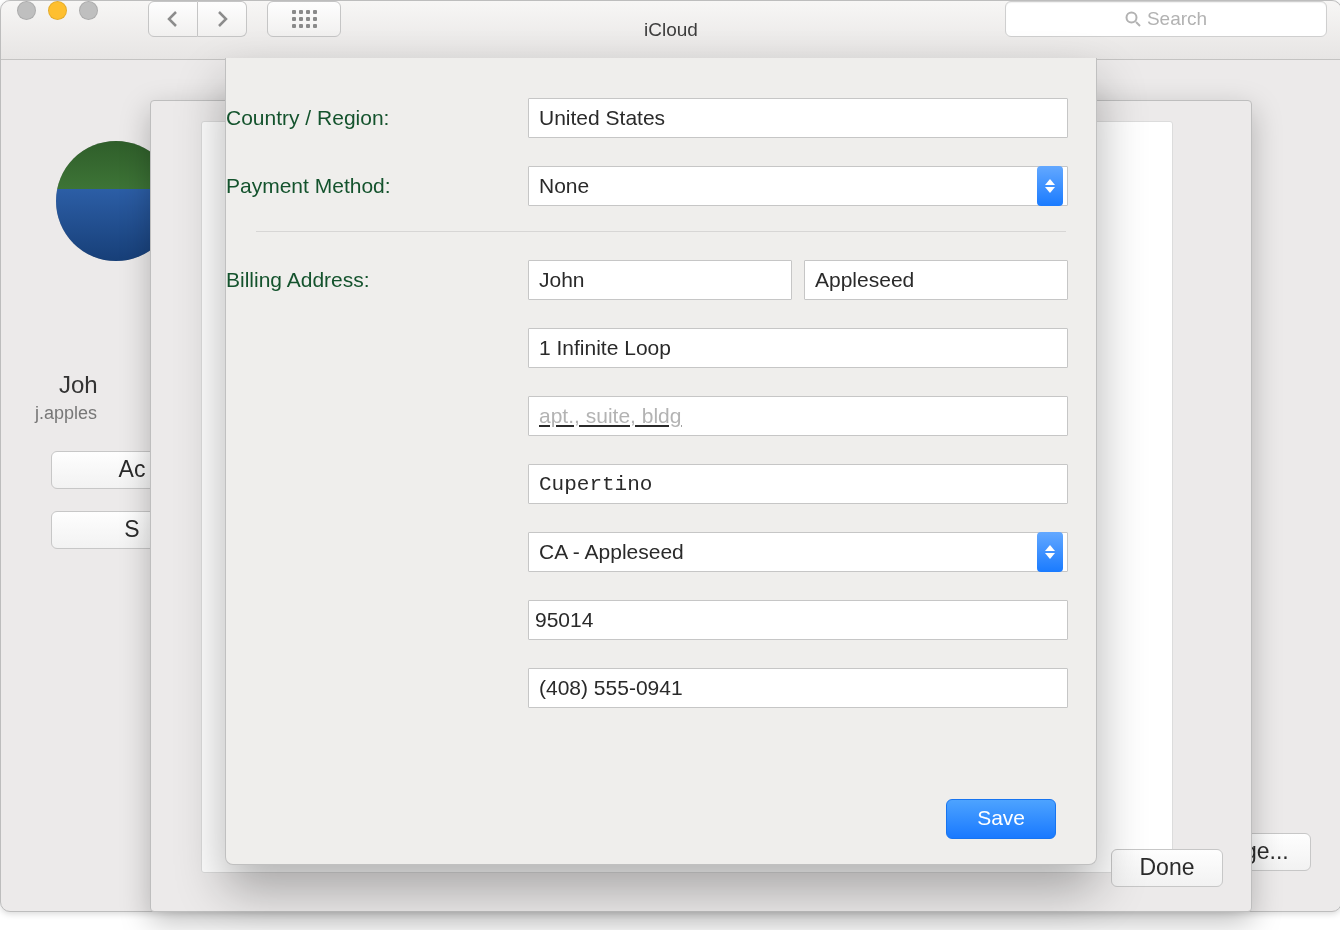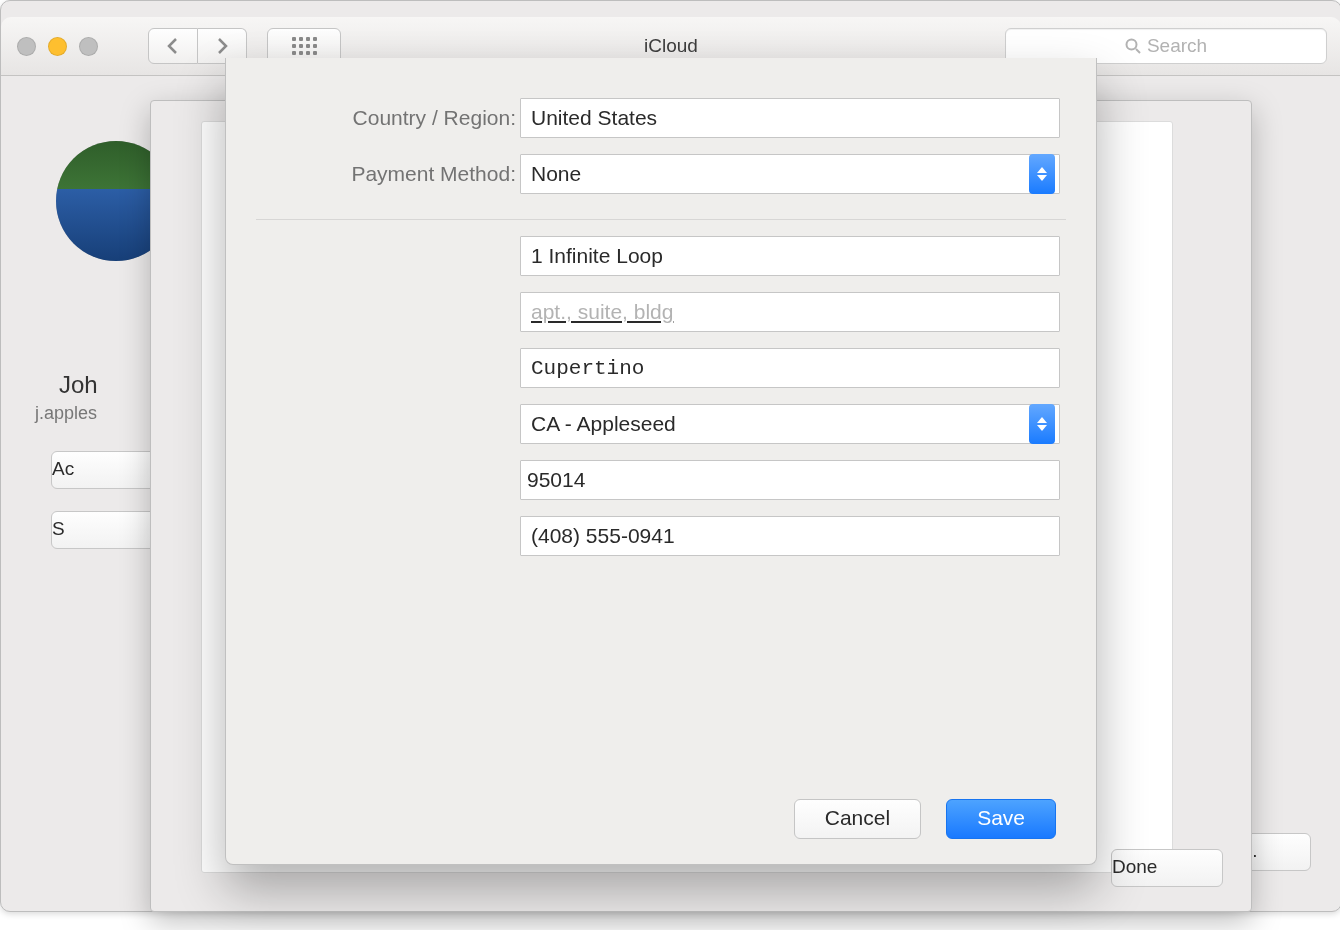--- a/index.html
+++ b/index.html
@@ -1,20 +1,20 @@
 <!DOCTYPE html>
 <html><head>
 <meta charset="utf-8">
 <style>
 html,body{margin:0;padding:0;font-family:-apple-system,"Helvetica Neue",Arial,sans-serif;background:#f0f0f0}
 #stage{position:relative;width:1340px;height:930px;background:#fff;overflow:hidden}
 
 
 .win0{position:absolute;left:0;top:0;width:1340px;height:910px;background:#eceaea;border:1px solid #bdbdbd;border-radius:10px;box-shadow:0 2px 6px rgba(0,0,0,.15)}
-.toolbar{position:absolute;left:0;top:16px;width:100%;height:58px;background:linear-gradient(#f7f6f5,#e7e5e4);border-bottom:1px solid #c4c3c2;border-radius:10px 10px 0 0;display:flex;align-items:center}
+.toolbar{position:absolute;left:0;top:0;width:100%;height:58px;background:linear-gradient(#f7f6f5,#e7e5e4);border-bottom:1px solid #c4c3c2;border-radius:10px 10px 0 0;display:flex;align-items:flex-start}
 .traffic{display:flex;gap:12px;margin-left:16px}
 .traffic div{width:17px;height:17px;border-radius:50%;border:1px solid rgba(0,0,0,.1)}
 .tl-close{background:#bfbfbf}
 .tl-min{background:#febf2f}
 .tl-max{background:#bfbfbf}
 .navseg{display:flex;margin-left:50px}
 .navbtn{width:48px;height:34px;background:linear-gradient(#fefefe,#f1f0ef);border:1px solid #c5c5c5;display:flex;align-items:center;justify-content:center}
 .navbtn.left{border-radius:6px 0 0 6px}
 .navbtn.right{border-radius:0 6px 6px 0;border-left:none}
 .navbtn svg{fill:none;stroke:#8c8c8c;stroke-width:2.5}
@@ -24,31 +24,31 @@
 .wintitle{position:absolute;left:0;width:100%;text-align:center;font-size:19px;color:#3d3d3d;top:18px;pointer-events:none}
 .search{margin-left:auto;margin-right:14px;width:320px;height:34px;background:#fff;border:1px solid #cfcfcf;border-radius:6px;display:flex;align-items:center;justify-content:center;color:#b2b2b2;font-size:19px;box-shadow:inset 0 1px 1px rgba(0,0,0,.06)}
 .search svg{stroke:#b2b2b2;fill:none;stroke-width:2;margin-right:6px}
 
 
 .avatar{position:absolute;left:55px;top:140px;width:120px;height:120px;border-radius:50%;overflow:hidden;background:#aaa}
 .avatar .sky{height:40%;background:linear-gradient(#2f5e2a,#3d7436)}
 .avatar .shirt{height:60%;background:linear-gradient(#2c5ea6,#173f78)}
 .uname{position:absolute;left:58px;top:370px;font-size:24px;color:#333}
 .umail{position:absolute;left:34px;top:402px;font-size:18px;color:#777}
-.bgbtn{position:absolute;height:36px;background:linear-gradient(#fefefe,#f2f2f2);border:1px solid #c7c7c7;border-radius:6px;line-height:34px;text-align:left;font-size:19px;color:#2b2b2b}
+.bgbtn{position:absolute;height:36px;background:linear-gradient(#fefefe,#f2f2f2);border:1px solid #c7c7c7;border-radius:6px;line-height:34px;text-align:center;font-size:23px;color:#2b2b2b}
 
 
 .sheet1{position:absolute;left:150px;top:100px;width:1100px;height:810px;background:#eceaea;border:1px solid #bebebe;border-radius:4px;box-shadow:0 10px 30px rgba(0,0,0,.25)}
 .sheet1 .inner{position:absolute;left:50px;top:20px;width:970px;height:750px;background:#fff;border:1px solid #dcdcdc;border-radius:3px}
 
 
 .modal{position:absolute;left:225px;top:58px;width:870px;height:806px;background:#efeeec;border-left:1px solid #c0c0c0;border-right:1px solid #c0c0c0;border-bottom:1px solid #c0c0c0;border-radius:0 0 8px 8px;box-shadow:0 25px 50px rgba(0,0,0,.3)}
 .form{position:absolute;left:0;top:0;width:100%}
-.row{display:flex;align-items:center;margin-top:16px}
-.lab{width:290px;text-align:right;padding-right:4px;font-size:21px;color:#737373}
+.row{display:flex;align-items:center;margin-top:28px}
+.lab{width:290px;text-align:left;padding-right:12px;font-size:21px;color:#14532d}
 .fld{display:flex;gap:12px;width:540px}
 input.txt,.sel,.ro{height:40px;border:1px solid #c6c6c6;border-radius:1px;font-size:21px;padding:0 10px;background:#fff;color:#2a2a2a;box-sizing:border-box}
 input.txt::placeholder{color:#b3b3b3}
 .ro{line-height:38px}
 .sel{display:flex;align-items:center;justify-content:space-between;padding-right:4px}
 .stepper{width:26px;height:40px;background:linear-gradient(#63a8ff,#1a7bff);border-radius:4px;display:flex;flex-direction:column;align-items:center;justify-content:center;gap:2px;margin-left:-1px}
 .stepper svg{fill:#fff}
 .divider{margin:25px 30px 5px;height:1px;background:#d7d6d5}
 .btnrow{position:absolute;right:40px;bottom:25px;display:flex;gap:25px}
 .btn{height:38px;padding:0 30px;border-radius:6px;font-size:21px;line-height:36px}
@@ -144,20 +144,27 @@
               <svg width="10" height="6" viewBox="0 0 10 6">
                   <polygon points="0,0 10,0 5,6"></polygon>
                 </svg>
             </div>
           </div>
         </div>
       </div>
 
       <div class="divider"></div>
 
+      <div class="row">
+        <div class="lab">Billing Address:</div>
+        <div class="fld">
+          <input class="txt" style="width: 264px;" value="John">
+          <input class="txt" style="width: 264px;" value="Appleseed">
+        </div>
+      </div>
 
       <div class="row">
         <div class="lab"></div>
         <div class="fld">
             <input class="txt" style="width: 540px;" value="1 Infinite Loop">
           </div>
       </div>
 
       <div class="row">
         <div class="lab"></div>
@@ -200,18 +207,17 @@
       <div class="row">
         <div class="lab"></div>
         <div class="fld">
             <input class="txt" style="width: 540px;" value="(408) 555-0941">
           </div>
       </div>
 
     </div>
 
     <div class="btnrow">
-      <div class="btn cancel">Cancel</div>
       <div class="btn save">Save</div>
     </div>
   </div>
 
 </div>
 
 </body></html>

